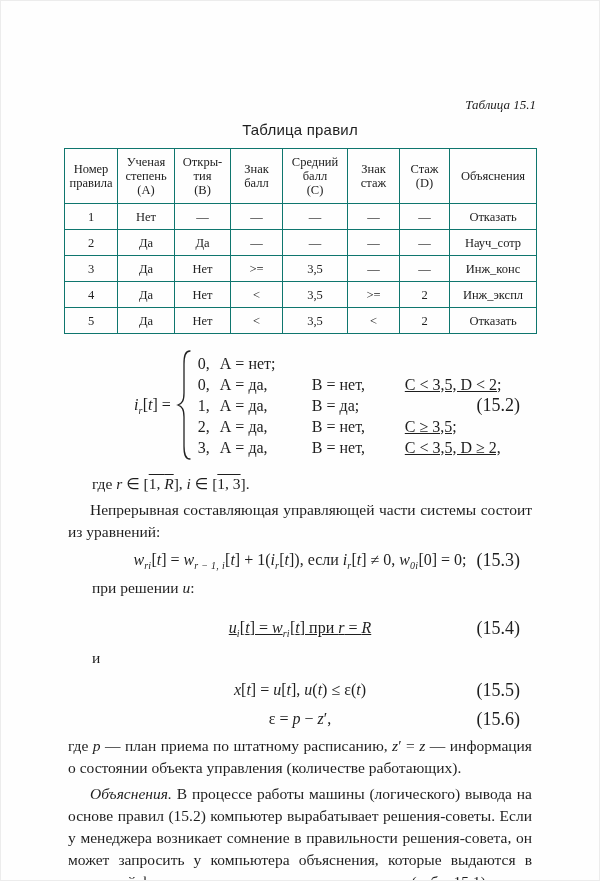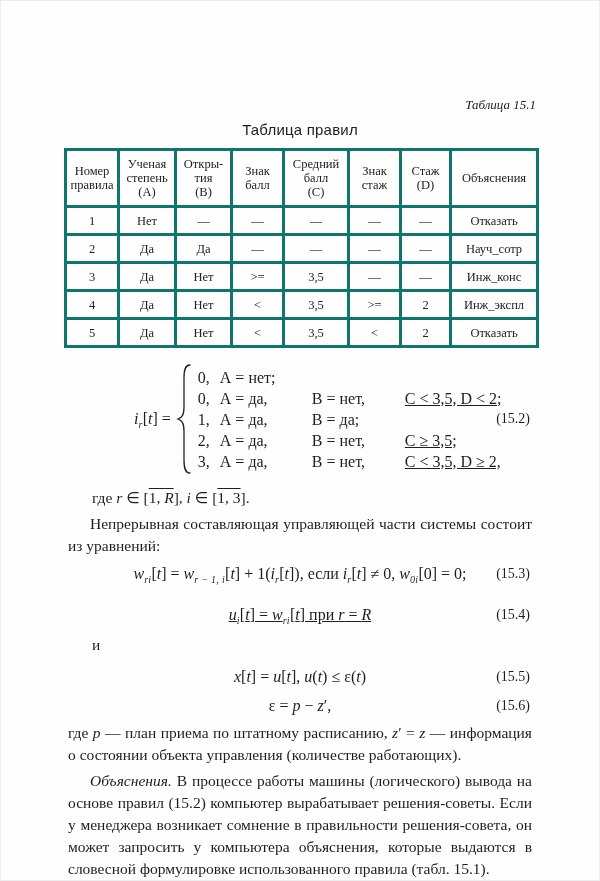--- a/index.html
+++ b/index.html
@@ -32,37 +32,37 @@
   table.rules{
     margin-top:7px;
     width:100%;
     border-collapse:collapse;
     table-layout:fixed;
     font-size:12.5px;
     line-height:14px;
     color:#222;
   }
   table.rules th, table.rules td{
-    border:3px solid #0f766e;
+    border:1px solid #0f766e;
     text-align:center;
     vertical-align:middle;
     padding:1px 2px;
     font-weight:normal;
   }
   table.rules th{
     height:52px;
     white-space:pre-line;
   }
   table.rules td{height:23px;}
 
   .eq{position:relative;}
   .eqlabel{
-    position:absolute;right:6px;top:50%;
+    position:absolute;right:16px;top:50%;
     transform:translateY(-50%);
-    font-size:14px;
+    font-size:18px;
   }
   .eq152{
     margin-top:15px;
     display:flex;align-items:center;
     padding-left:70px;
     font-size:16px;
   }
   .eq152 .lhs{margin-right:5px;white-space:nowrap;}
   .brace{flex:0 0 auto;margin-right:6px;}
   .cases{flex:1 1 auto;}
@@ -238,20 +238,21 @@
 
   <div class="line where"><span class="sg-n">где </span><span class="sg-i">r</span><span class="sg-n"> ∈ [</span><span class="sg-o">1, </span><span class="sg-oi">R</span><span class="sg-n">], </span><span class="sg-i">i</span><span class="sg-n"> ∈ [</span><span class="sg-o">1, 3</span><span class="sg-n">].</span></div>
 
   <p class="para indent mt2">Непрерывная составляющая управляющей части системы состоит из уравнений:</p>
 
   <div class="eq eq-single">
     <span><span class="sg-i">w</span><sub class="sg-sub">ri</sub><span class="sg-n">[</span><span class="sg-i">t</span><span class="sg-n">] = </span><span class="sg-i">w</span><sub class="sg-sub">r − 1, i</sub><span class="sg-n">[</span><span class="sg-i">t</span><span class="sg-n">] + 1(</span><span class="sg-i">i</span><sub class="sg-sub">r</sub><span class="sg-n">[</span><span class="sg-i">t</span><span class="sg-n">]), если </span><span class="sg-i">i</span><sub class="sg-sub">r</sub><span class="sg-n">[</span><span class="sg-i">t</span><span class="sg-n">] ≠ 0, </span><span class="sg-i">w</span><sub class="sg-sub">0i</sub><span class="sg-n">[0] = 0;</span></span>
     <span class="eqlabel">(15.3)</span>
   </div>
 
+  <div class="line"><span class="sg-n">при решении </span><span class="sg-i">u</span><span class="sg-n">:</span></div>
 
   <div class="eq eq-single eq154">
     <span><span class="sg-i">u</span><sub class="sg-sub">i</sub><span class="sg-n">[</span><span class="sg-i">t</span><span class="sg-n">] = </span><span class="sg-i">w</span><sub class="sg-sub">ri</sub><span class="sg-n">[</span><span class="sg-i">t</span><span class="sg-n">] при </span><span class="sg-i">r</span><span class="sg-n"> = </span><span class="sg-i">R</span></span>
     <span class="eqlabel">(15.4)</span>
   </div>
 
   <div class="line and">и</div>
 
   <div class="eq eq-single eq155">
     <span><span class="sg-i">x</span><span class="sg-n">[</span><span class="sg-i">t</span><span class="sg-n">] = </span><span class="sg-i">u</span><span class="sg-n">[</span><span class="sg-i">t</span><span class="sg-n">], </span><span class="sg-i">u</span><span class="sg-n">(</span><span class="sg-i">t</span><span class="sg-n">) ≤ ε(</span><span class="sg-i">t</span><span class="sg-n">)</span></span>

